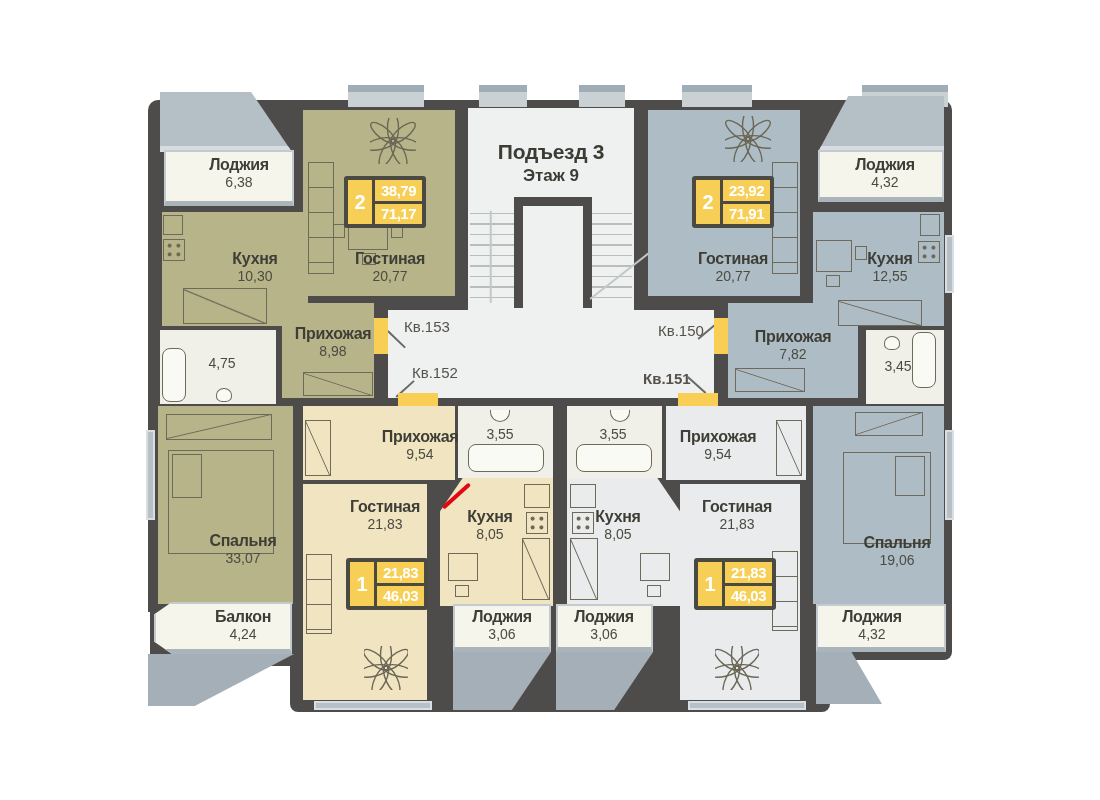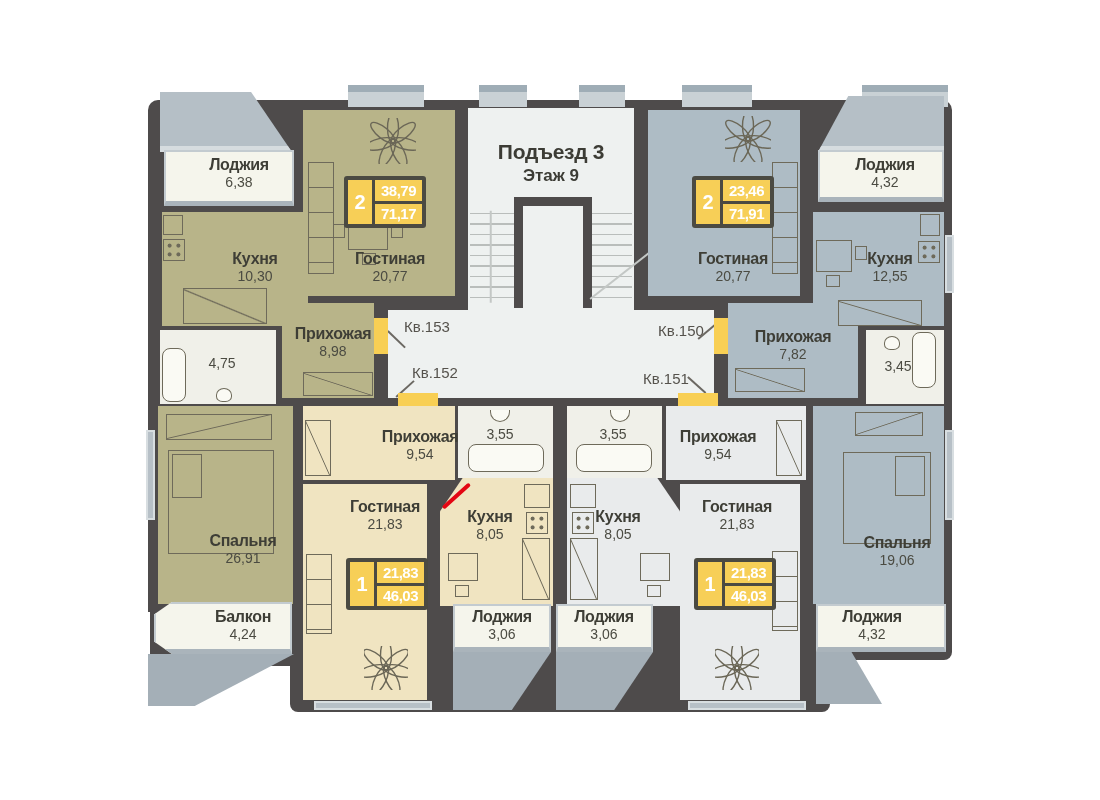--- a/index.html
+++ b/index.html
@@ -154,21 +154,21 @@
   </div>
   <div class="lbl" style="left:333px;top:325px;">
     <div class="nm">Прихожая</div>
     <div class="ar">8,98</div>
   </div>
   <div class="lbl small" style="left:222px;top:355px;">
     <div class="ar">4,75</div>
   </div>
   <div class="lbl" style="left:243px;top:532px;">
     <div class="nm">Спальня</div>
-    <div class="ar">26,91</div>
+    <div class="ar">33,07</div>
   </div>
   <div class="lbl" style="left:243px;top:608px;">
     <div class="nm">Балкон</div>
     <div class="ar">4,24</div>
   </div>
 
   <div class="badge" style="left:344px;top:176px;">
     <div class="cell num">2</div>
     <div class="cell val">38,79</div>
     <div class="cell val">71,17</div>
@@ -222,21 +222,21 @@
     <div class="nm">Спальня</div>
     <div class="ar">19,06</div>
   </div>
   <div class="lbl" style="left:872px;top:608px;">
     <div class="nm">Лоджия</div>
     <div class="ar">4,32</div>
   </div>
 
   <div class="badge" style="left:692px;top:176px;">
     <div class="cell num">2</div>
-    <div class="cell val">23,46</div>
+    <div class="cell val">23,92</div>
     <div class="cell val">71,91</div>
   </div>
 
   <div class="room c-cream" style="left:303px;top:406px;width:152px;height:74px;"></div>
   <div class="room c-white" style="left:458px;top:406px;width:95px;height:72px;"></div>
   <div class="room c-cream" style="left:303px;top:484px;width:124px;height:216px;"></div>
   <div class="room c-cream" style="left:440px;top:478px;width:113px;height:128px;clip-path:polygon(0 26%,20% 0,100% 0,100% 100%,0 100%);"></div>
   <div class="room c-loggia" style="left:453px;top:604px;width:98px;height:48px;"></div>
 
   <div class="f diag" style="left:305px;top:420px;width:26px;height:56px;"></div>
@@ -324,21 +324,21 @@
     <div class="cell val">21,83</div>
     <div class="cell val">46,03</div>
   </div>
 
   <div class="kv" style="left:404px;top:318px;">Кв.153</div>
   <div class="ptr" style="left:388px;top:330px;width:24px;transform:rotate(44deg);"></div>
   <div class="kv" style="left:412px;top:364px;">Кв.152</div>
   <div class="ptr" style="left:396px;top:396px;width:24px;transform:rotate(-42deg);"></div>
   <div class="kv" style="left:658px;top:322px;">Кв.150</div>
   <div class="ptr" style="left:698px;top:338px;width:24px;transform:rotate(-40deg);"></div>
-  <div class="kv" style="left:643px;top:370px;">Кв.151</div>
+  <div class="kv" style="left:643px;top:370px;font-weight:bold;">Кв.151</div>
   <div class="ptr" style="left:688px;top:376px;width:24px;transform:rotate(42deg);"></div>
 
   <div class="doorY" style="left:374px;top:318px;width:14px;height:36px;"></div>
   <div class="doorY" style="left:398px;top:393px;width:40px;height:13px;"></div>
   <div class="doorY" style="left:714px;top:318px;width:14px;height:36px;"></div>
   <div class="doorY" style="left:678px;top:393px;width:40px;height:13px;"></div>
 
   <div class="win" style="left:146px;top:430px;width:9px;height:90px;"></div>
   <div class="win" style="left:945px;top:430px;width:9px;height:90px;"></div>
   <div class="win" style="left:945px;top:235px;width:9px;height:58px;"></div>

